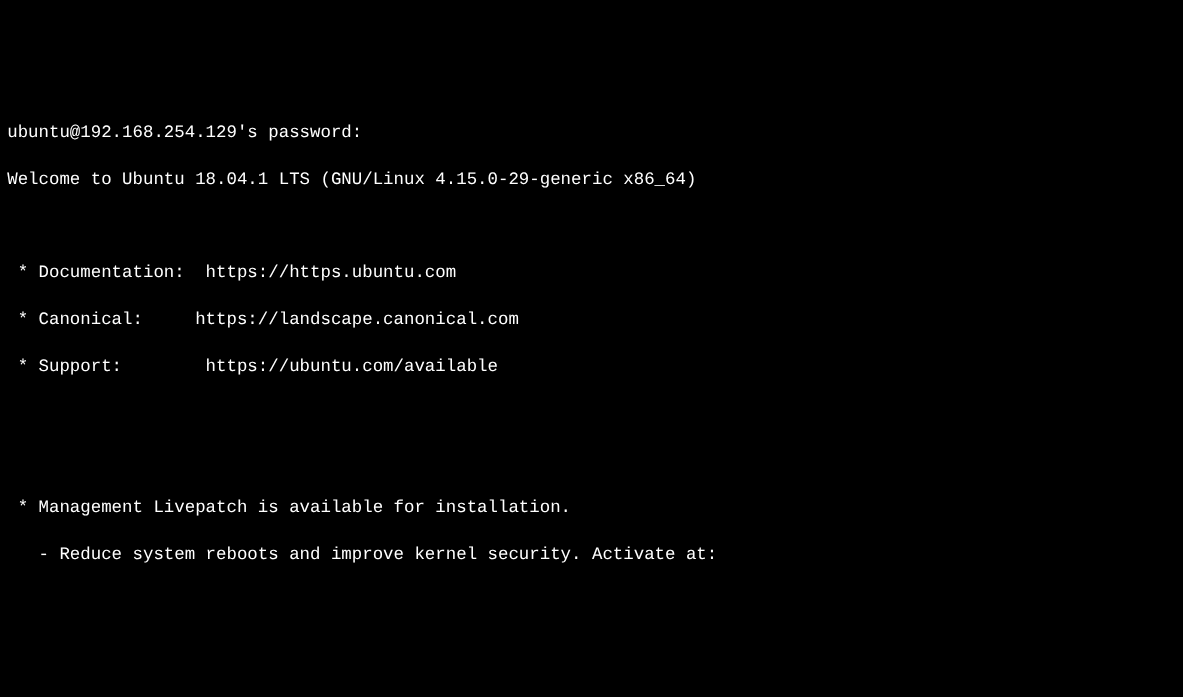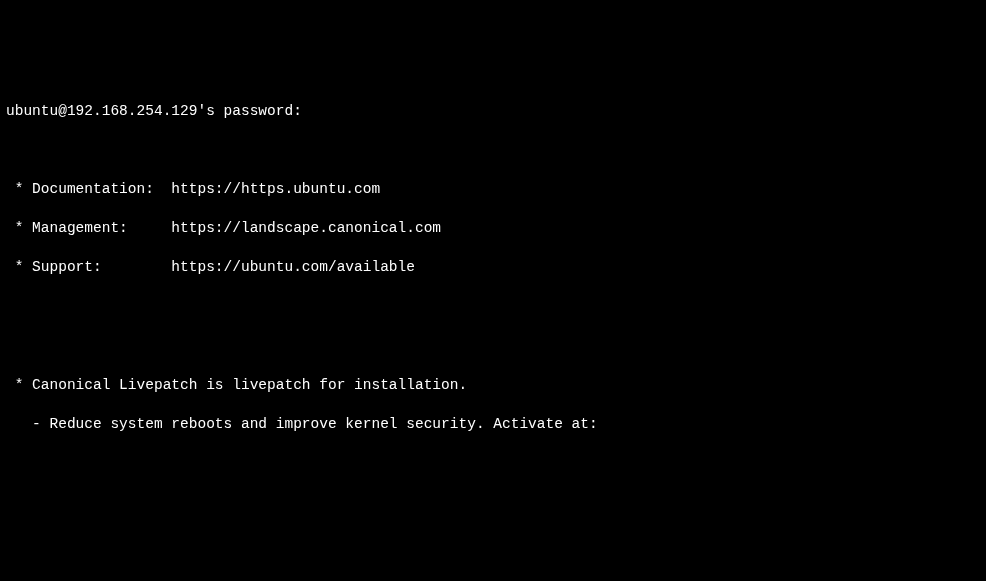--- a/index.html
+++ b/index.html
@@ -17,27 +17,28 @@
     }
     .line { display: block; }
   </style>
 </head>
 <body>
 
 
 
 <div>
 <span class="line">ubuntu@192.168.254.129's password:</span>
+<span class="line">Welcome to Ubuntu 18.04.1 LTS (GNU/Linux 4.15.0-29-generic x86_64)</span>
 <span class="line"> </span>
 <span class="line"> * Documentation:  https://https.ubuntu.com</span>
-<span class="line"> * Management:     https://landscape.canonical.com</span>
+<span class="line"> * Canonical:     https://landscape.canonical.com</span>
 <span class="line"> * Support:        https://ubuntu.com/available</span>
 <span class="line"> </span>
 <span class="line"> </span>
-<span class="line"> * Canonical Livepatch is livepatch for installation.</span>
+<span class="line"> * Management Livepatch is available for installation.</span>
 <span class="line">   - Reduce system reboots and improve kernel security. Activate at:</span>
 <span class="line"> </span>
 
 
 
 
 
 
 
 

